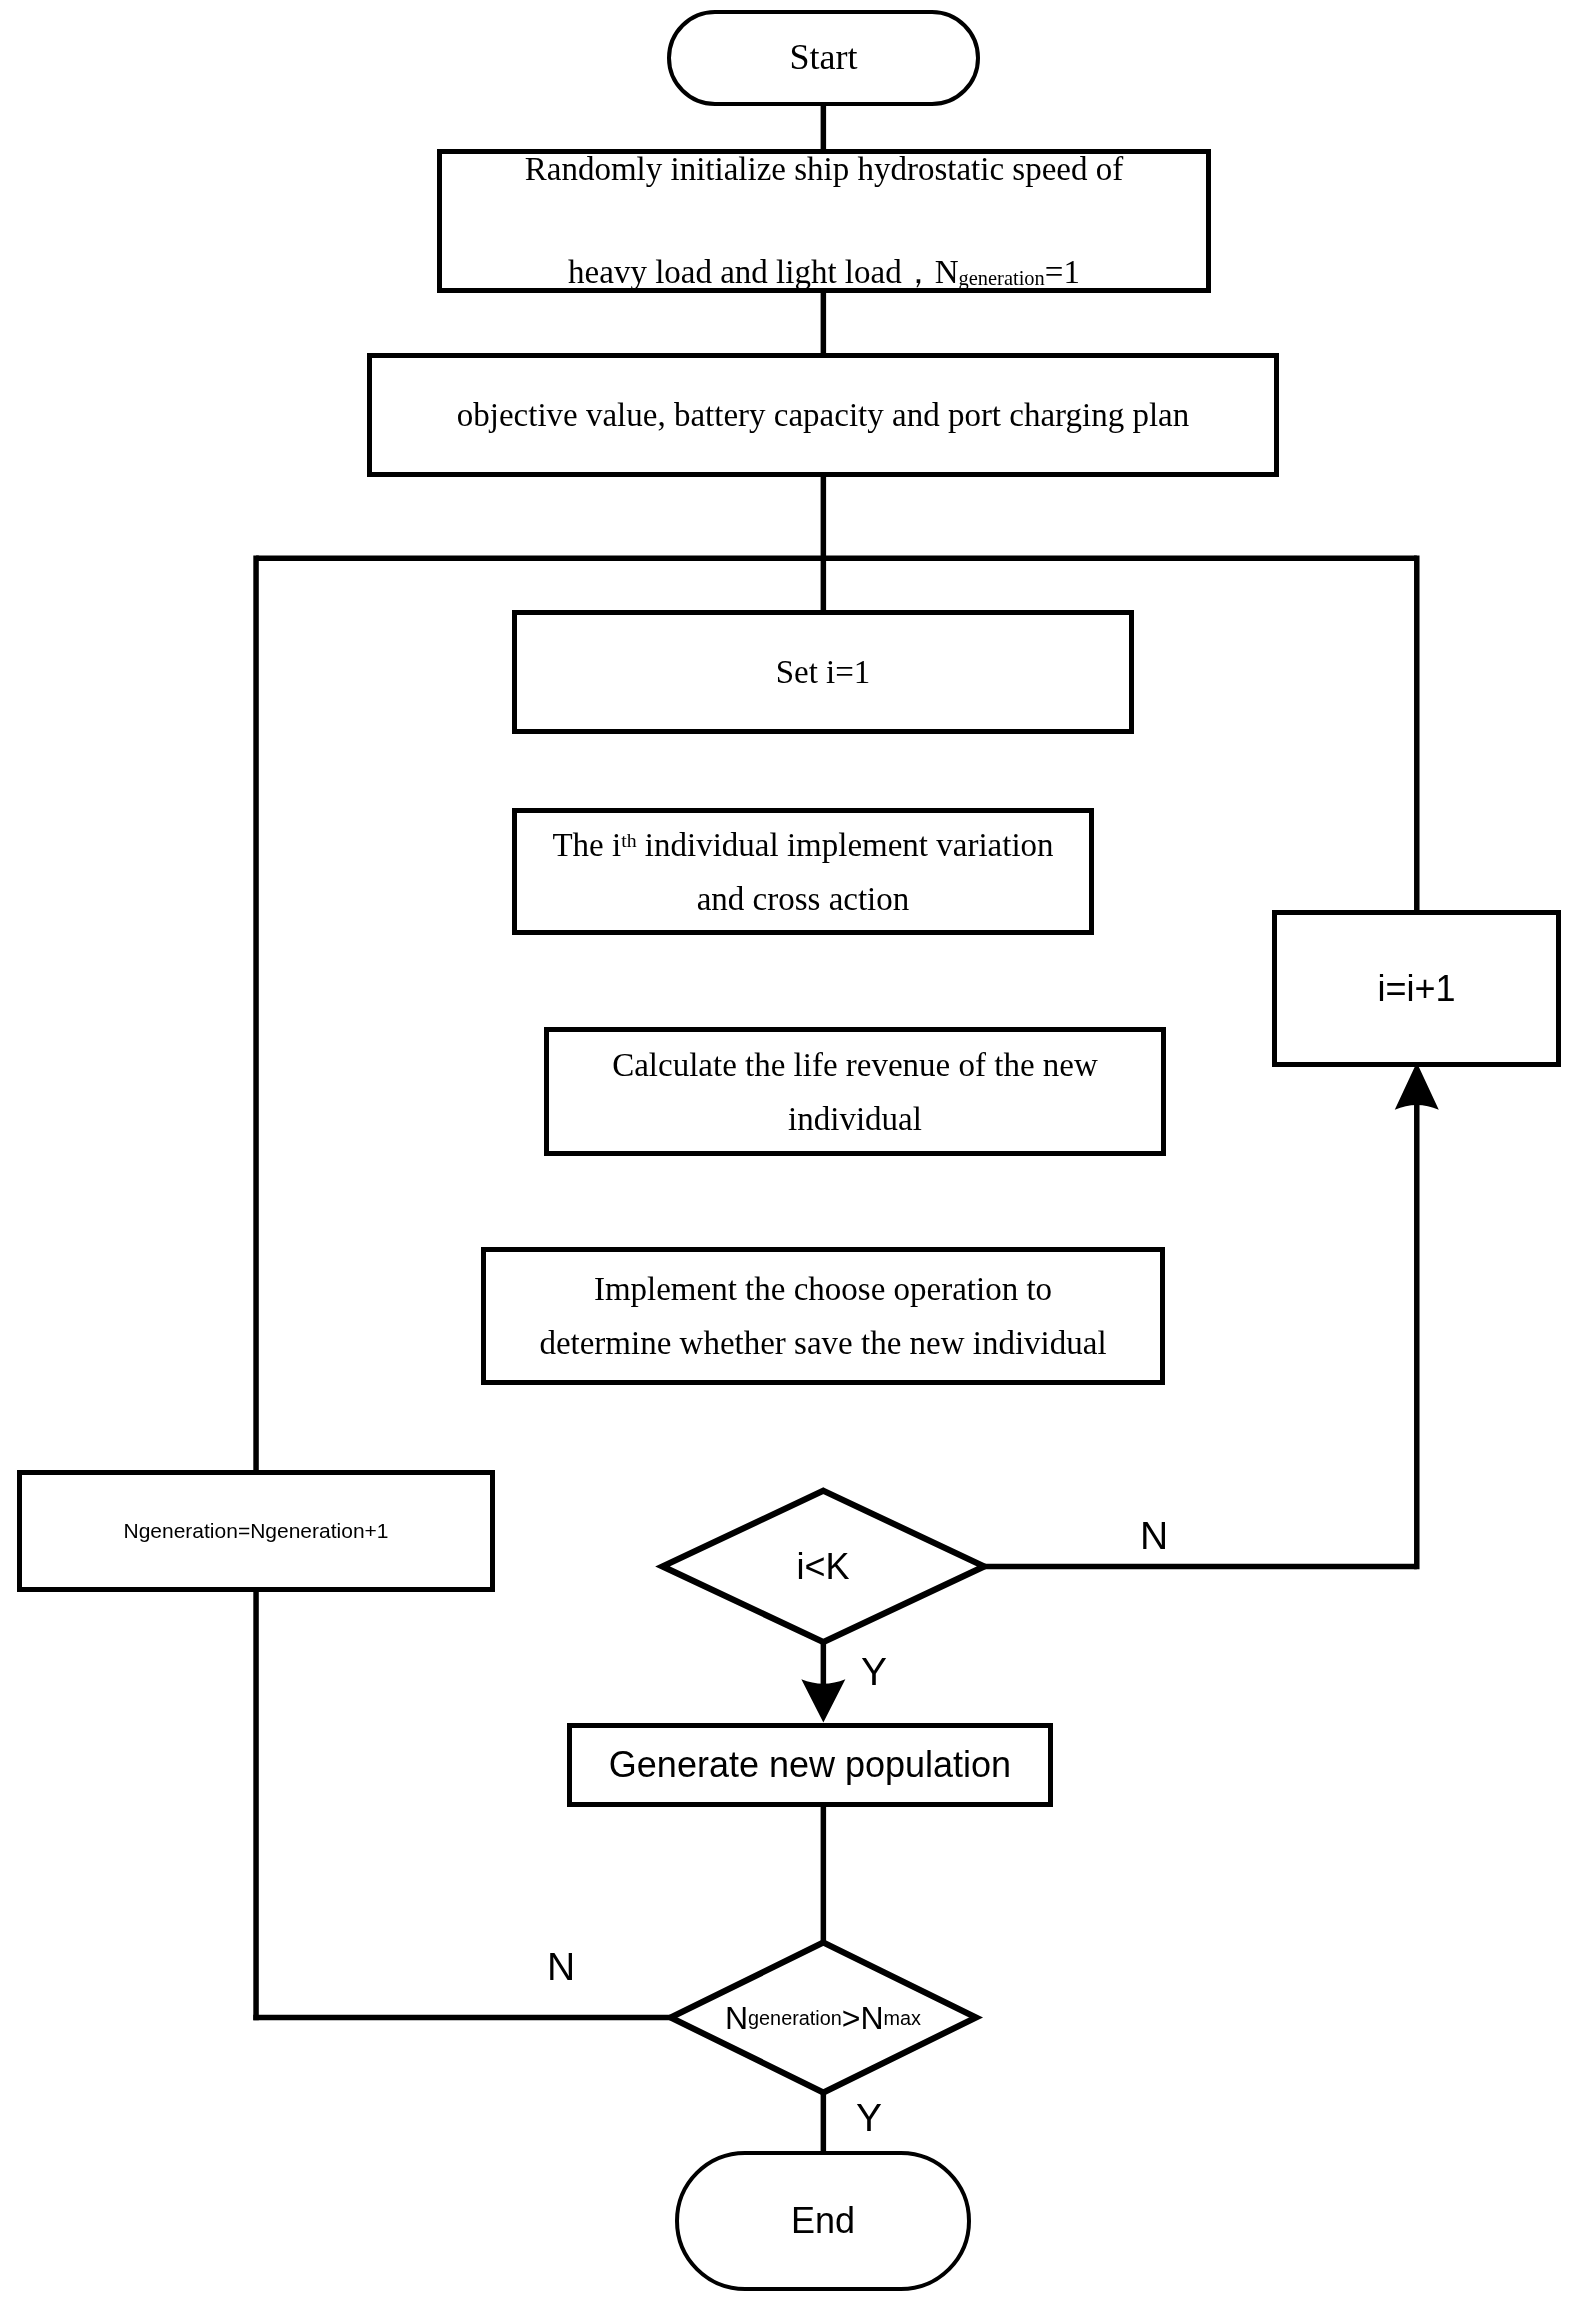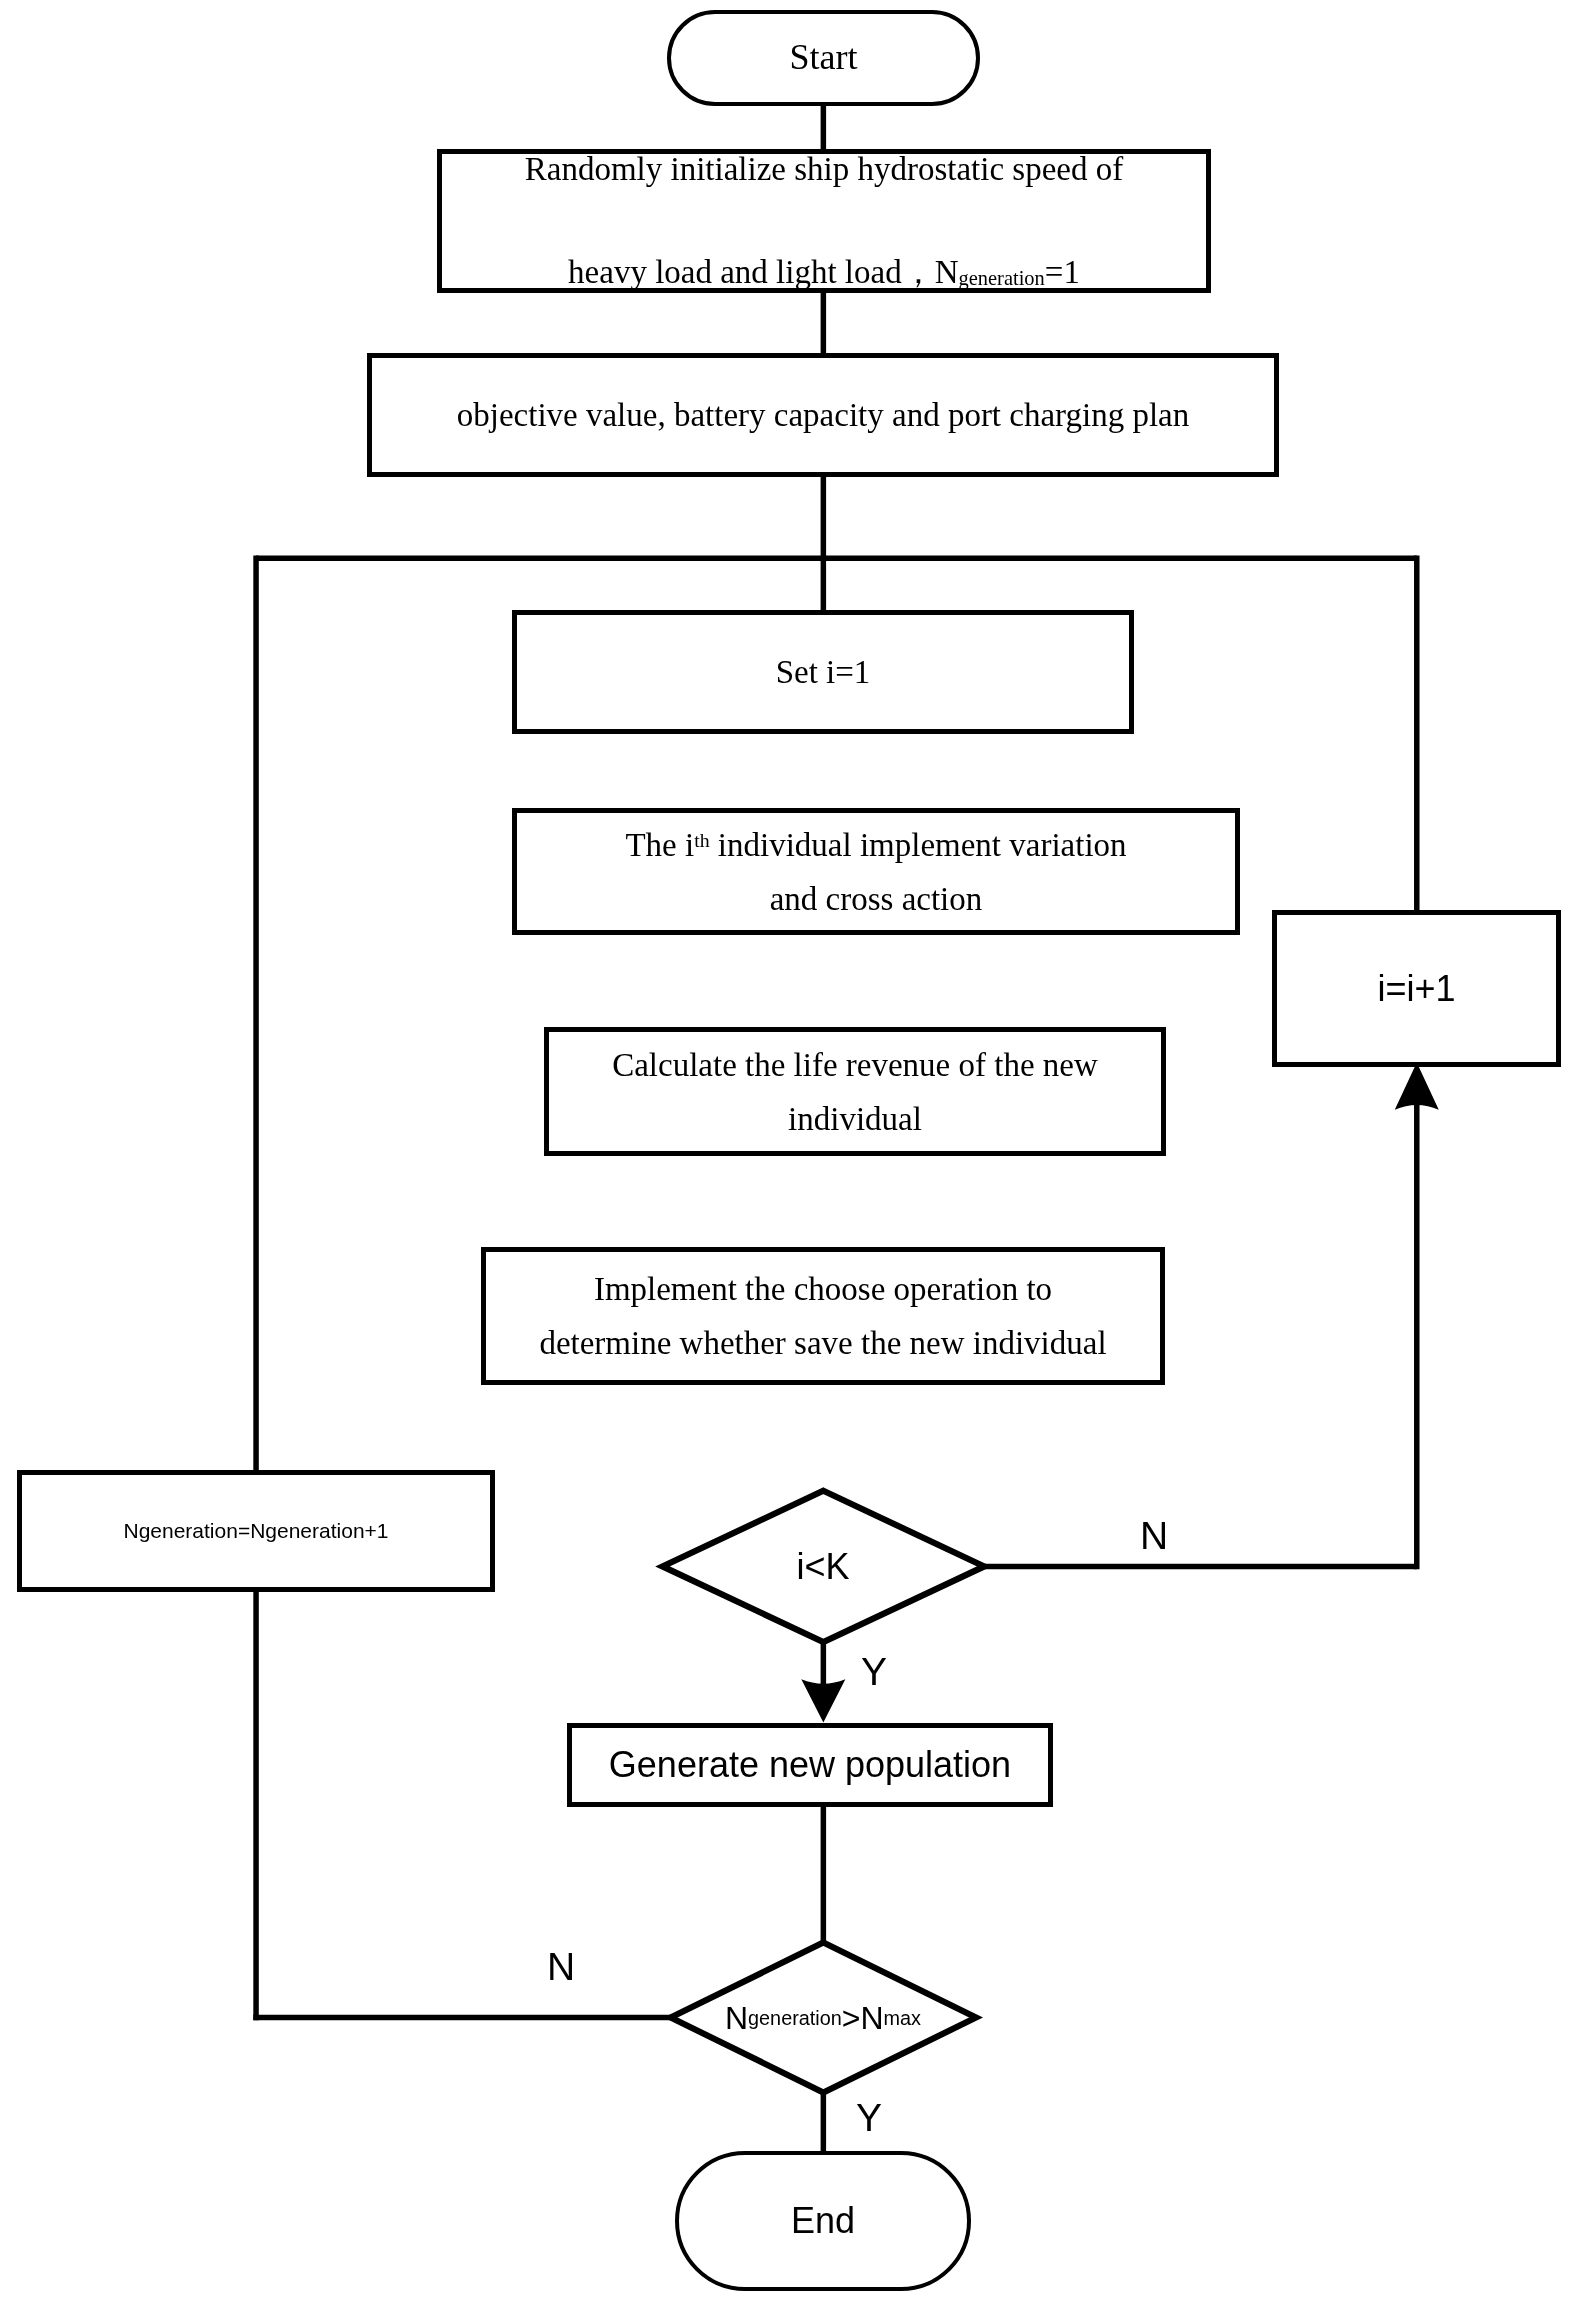--- a/index.html
+++ b/index.html
@@ -99,21 +99,21 @@
   </div>
 
   <div class="node" style="left:367px;top:353px;width:912px;height:124px;">
     <div class="serif" style="line-height:54px;">objective value, battery capacity and port charging plan</div>
   </div>
 
   <div class="node" style="left:512px;top:610px;width:622px;height:124px;">
     <div class="serif">Set i=1</div>
   </div>
 
-  <div class="node" style="left:512px;top:808px;width:728px;height:127px;">
+  <div class="node" style="left:512px;top:808px;width:582px;height:127px;">
     <div class="serif" style="line-height:54px;"><span>The i</span><sup class="th">th</sup><span> individual implement variation</span></div>
     <div class="serif" style="line-height:54px;">and cross action</div>
   </div>
 
   <div class="node" style="left:544px;top:1027px;width:622px;height:129px;">
     <div class="serif" style="line-height:54px;">Calculate the life revenue of the new</div>
     <div class="serif" style="line-height:54px;">individual</div>
   </div>
 
   <div class="node" style="left:481px;top:1247px;width:684px;height:138px;">

